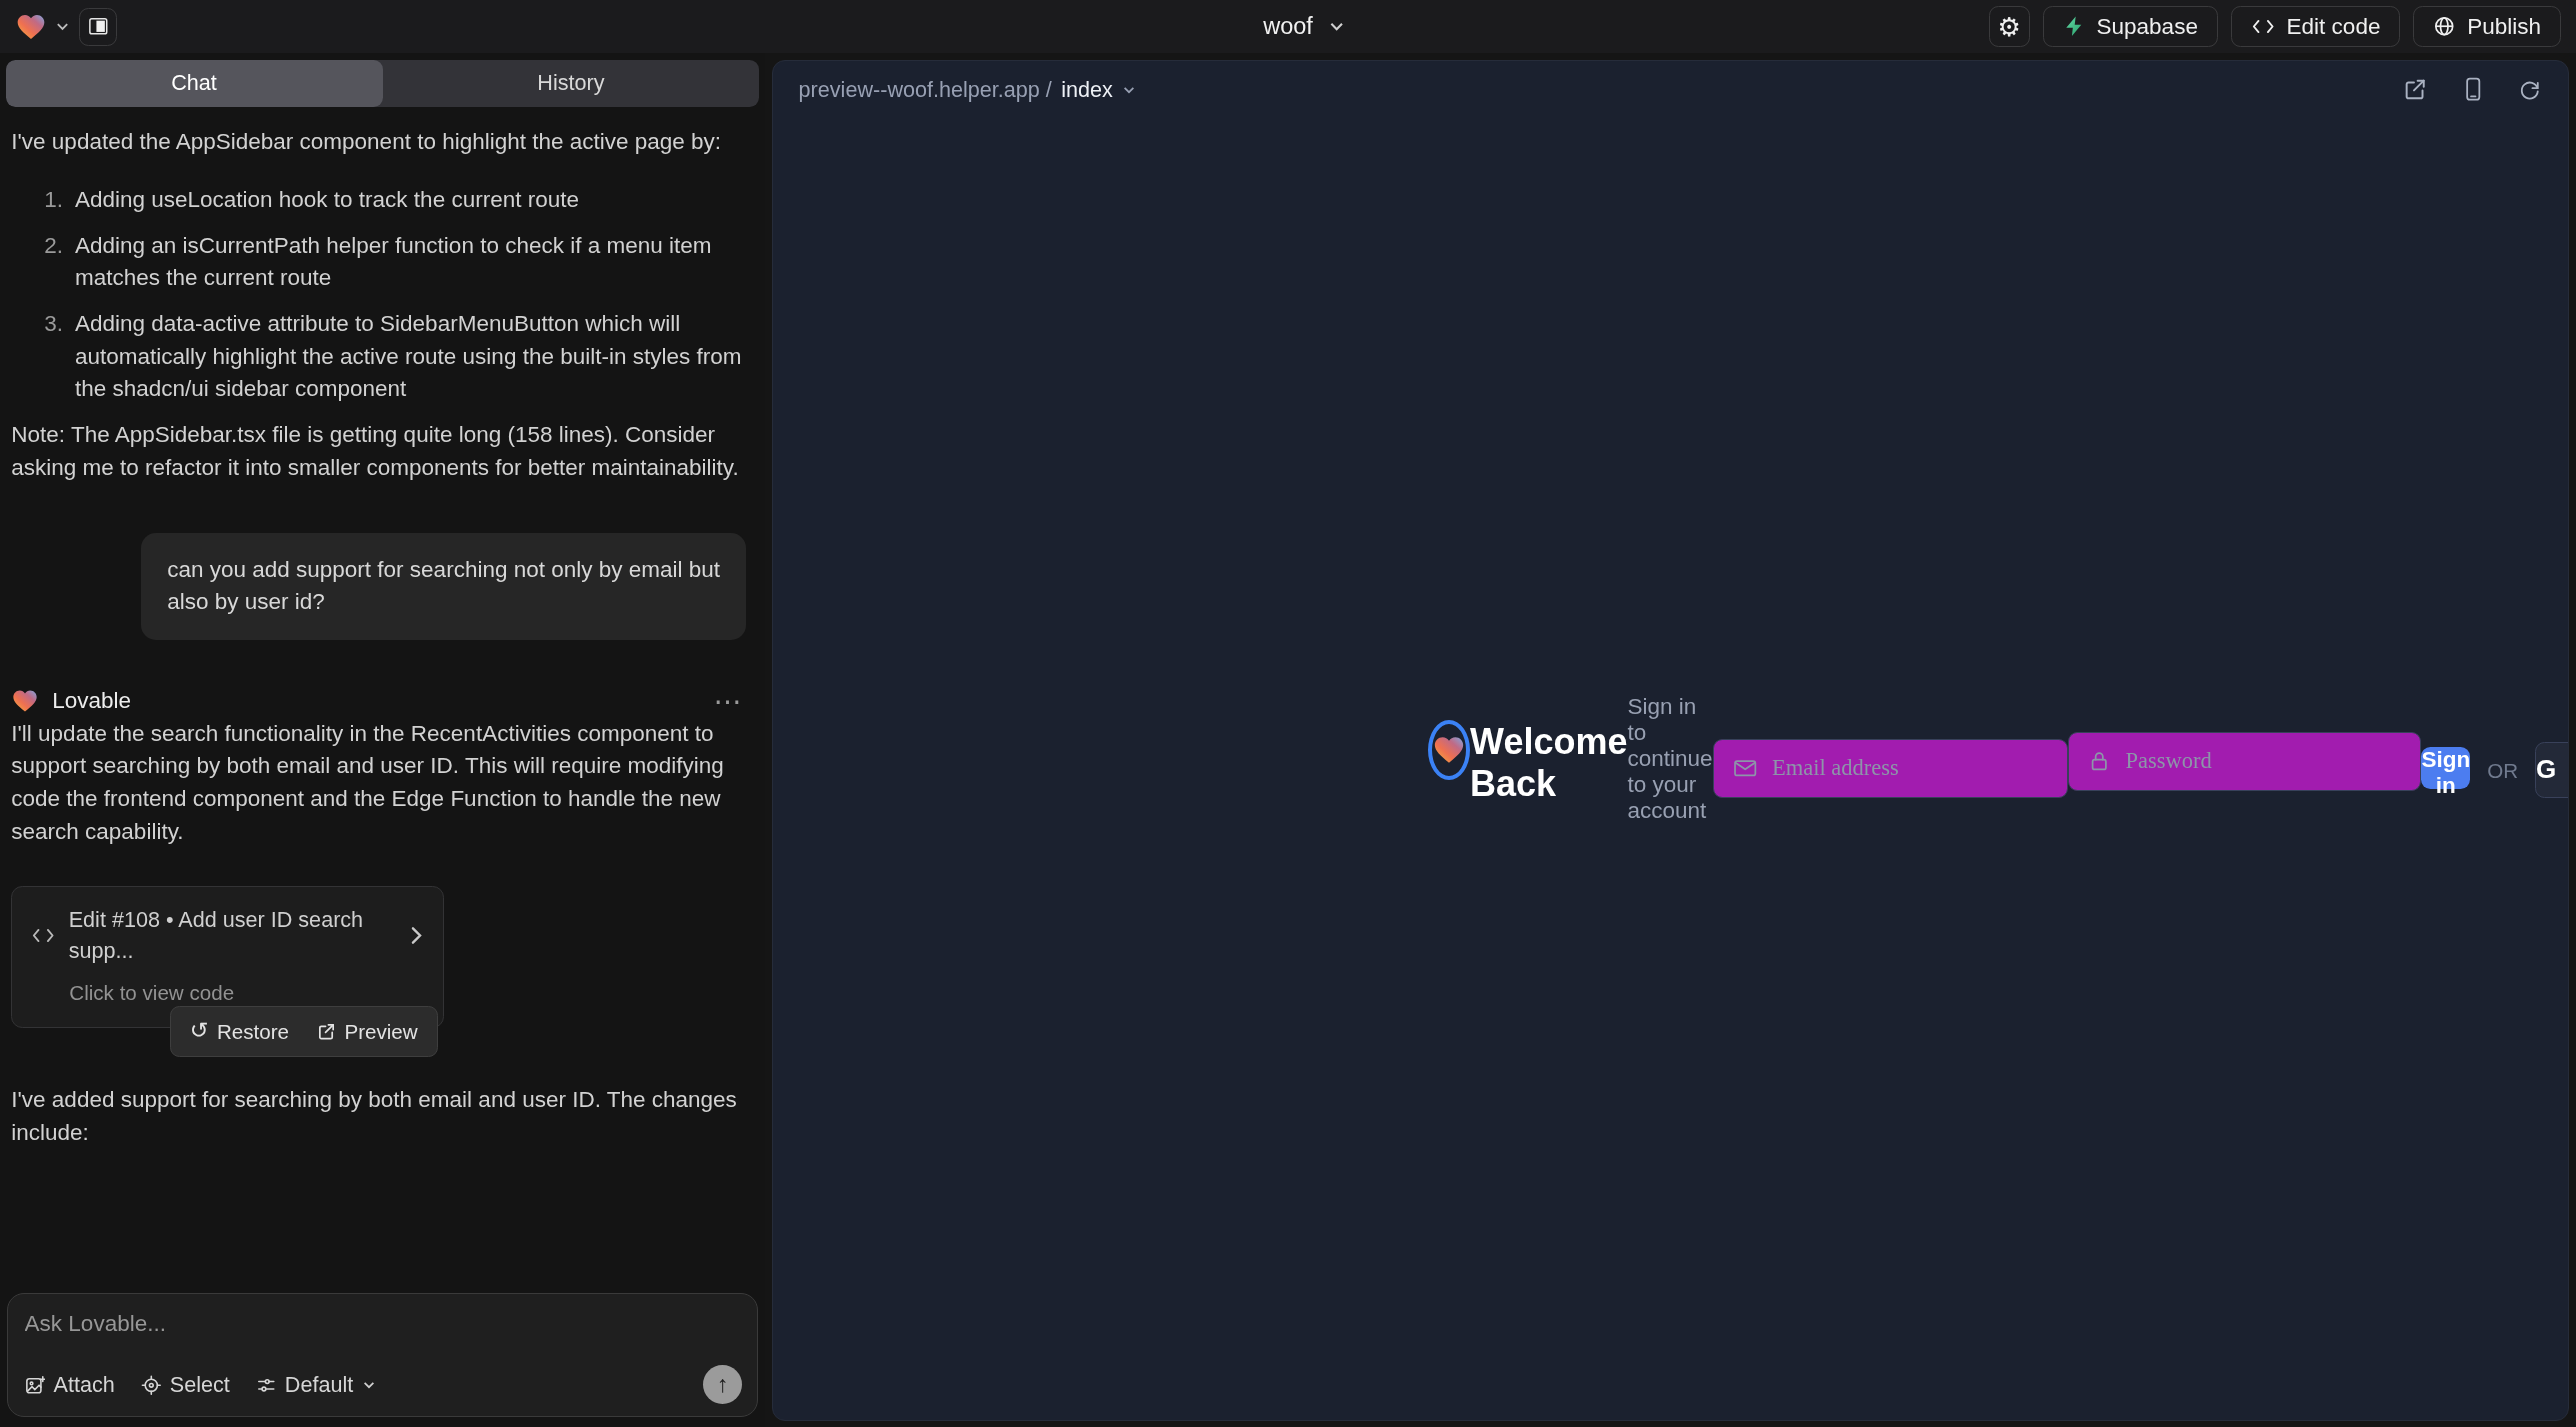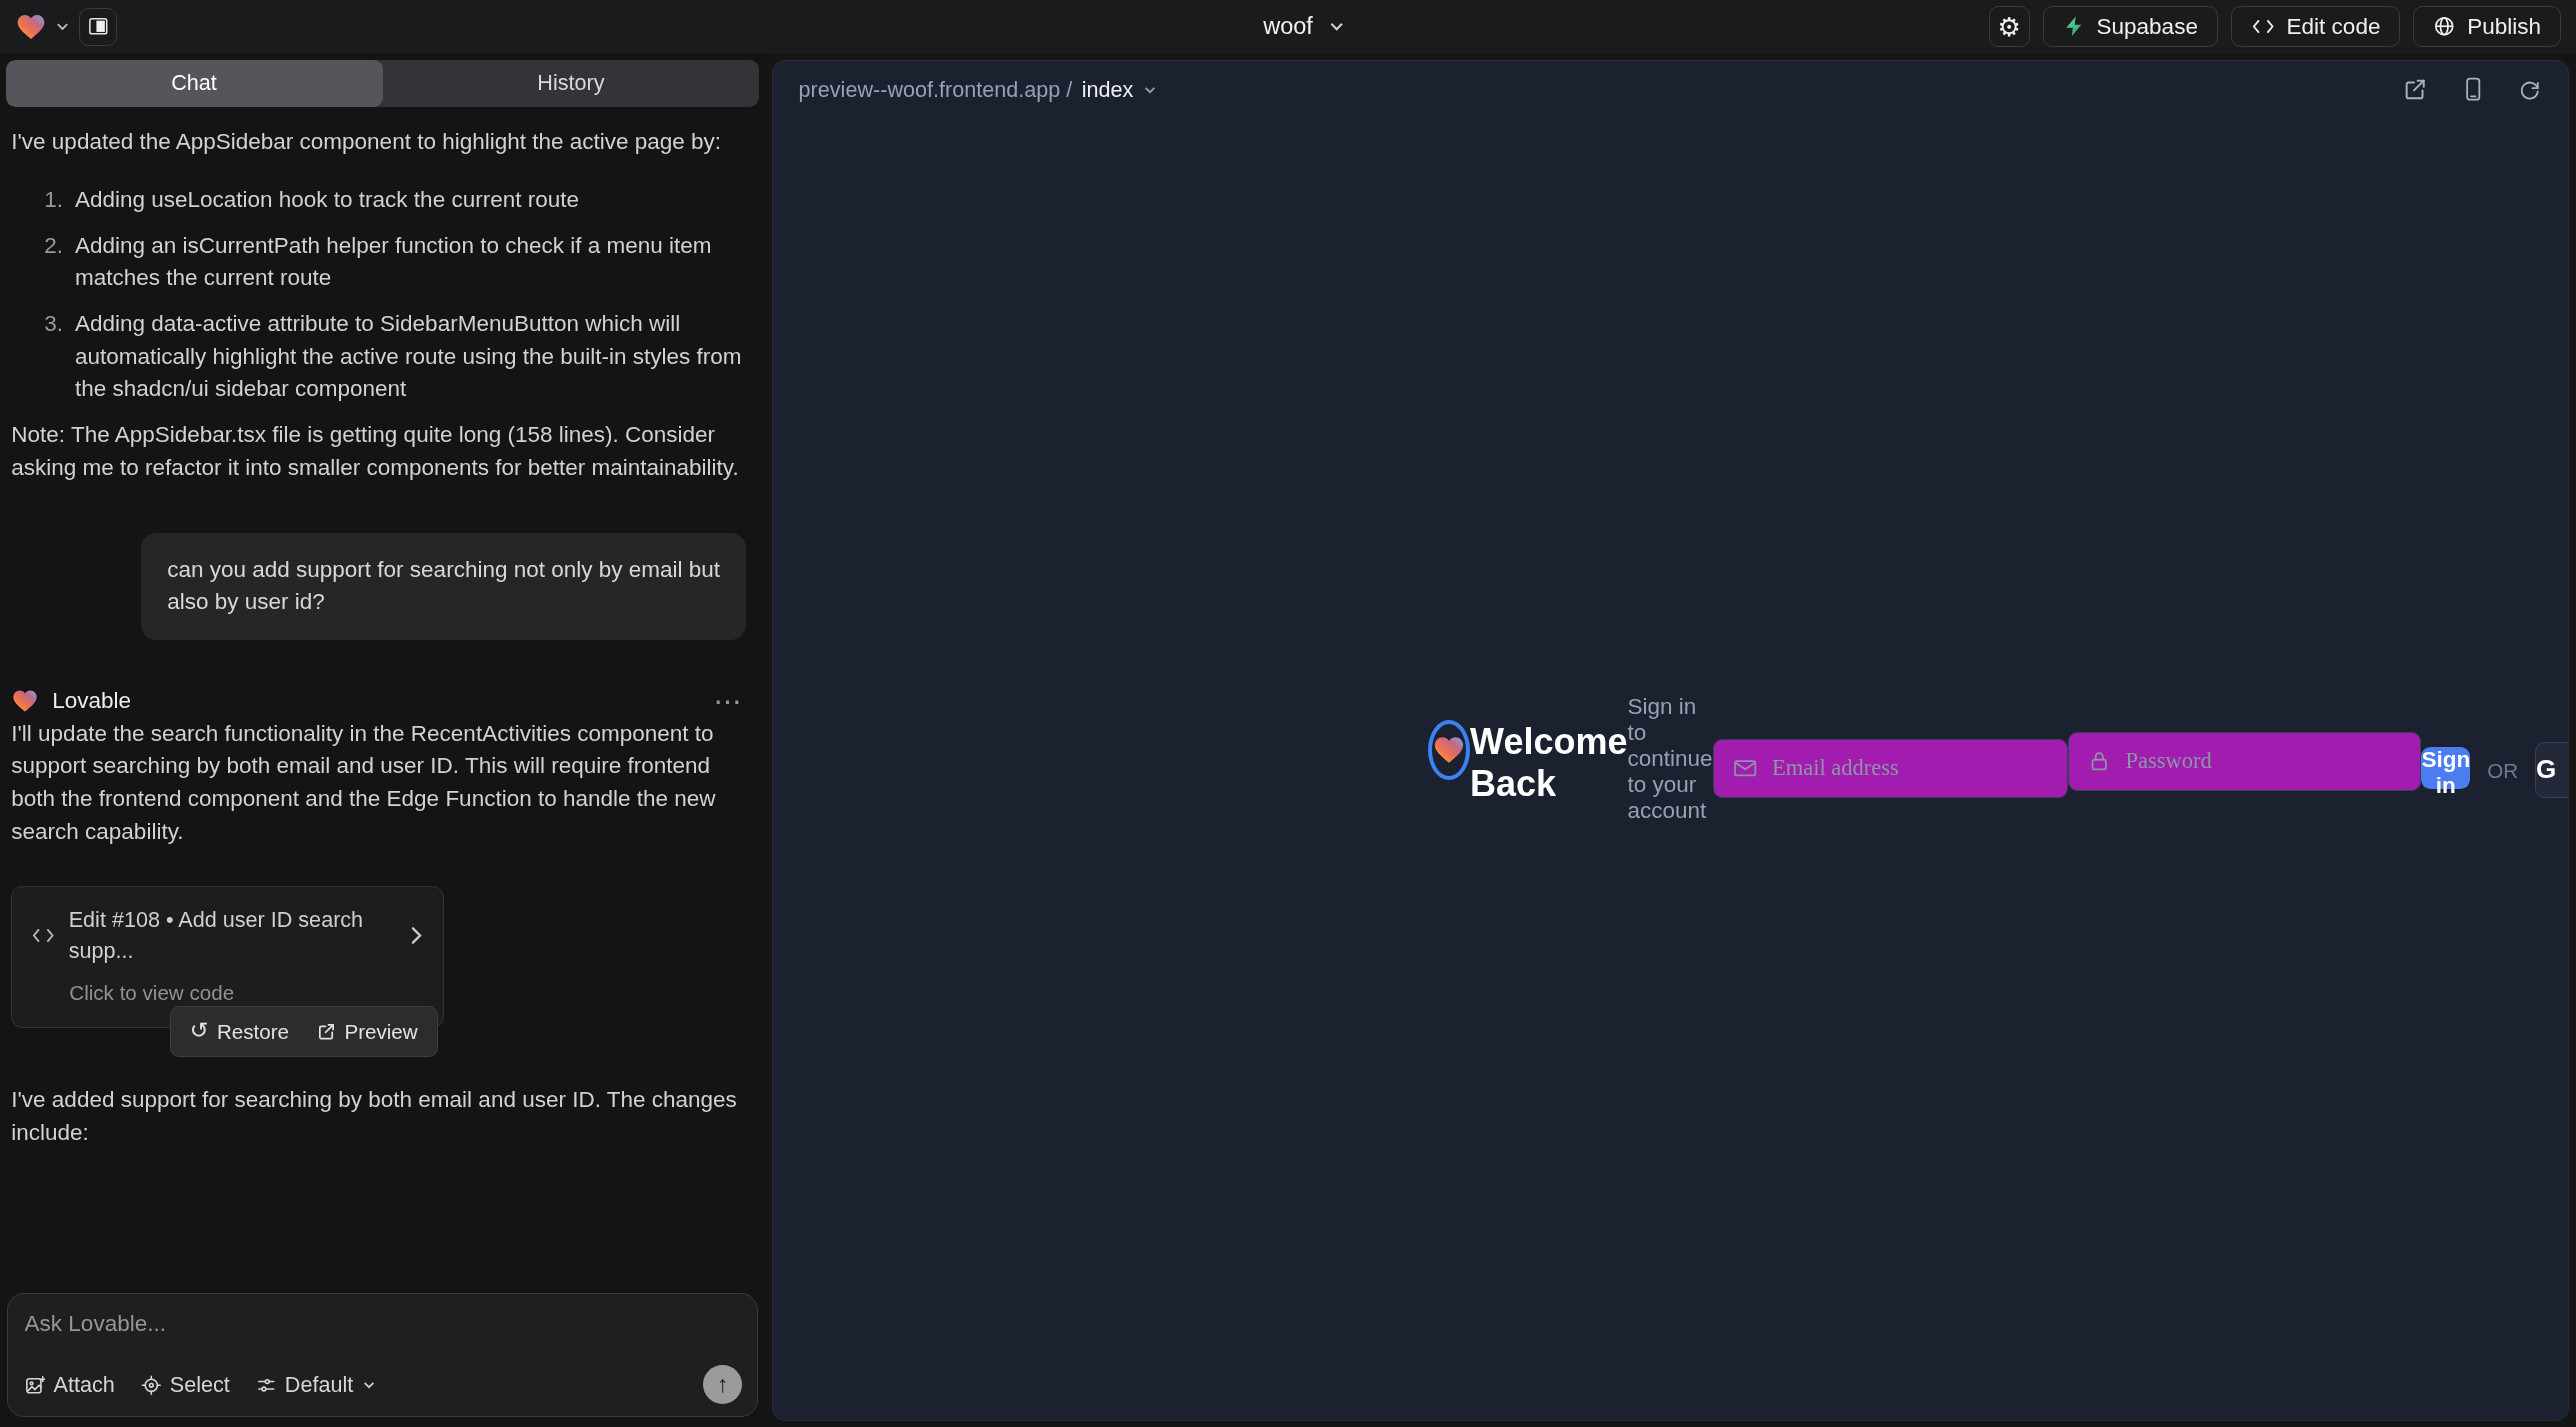--- a/index.html
+++ b/index.html
@@ -270,21 +270,21 @@
                     <stop offset="1" stop-color="#82a7e0"></stop>
               </linearGradient>
                 </defs>
               <path fill="url(#heartGrad2)" d="M12 21C6 16.2 2 12.5 2 8.5 2 5.5 4.5 3 7.5 3 9.4 3 11 4 12 5.5 13 4 14.6 3 16.5 3 19.5 3 22 5.5 22 8.5 22 12.5 18 16.2 12 21Z"></path>
             </svg>
           </span>
           <span class="assistant-name">Lovable</span>
           <button class="ellipsis-btn">⋯</button>
         </div>
 
-        <p class="para">I'll update the search functionality in the RecentActivities component to support searching by both email and user ID. This will require frontend both the frontend component and the Edge Function to handle the new search capability.</p>
+        <p class="para">I'll update the search functionality in the RecentActivities component to support searching by both email and user ID. This will require modifying code the frontend component and the Edge Function to handle the new search capability.</p>
 
         <div class="edit-card">
           <div class="edit-card-title">
             <span>
               <svg width="24.4" height="19" viewBox="0 0 26 20" fill="none" stroke="#b9b9b9" stroke-width="2" stroke-linecap="round" stroke-linejoin="round">
                   <path d="M8 4 3 10l5 6"></path>
                   <path d="M18 4l5 6-5 6"></path>
                 </svg>
             </span>
             <span>Edit #108 • Add user ID search supp...</span>
@@ -359,21 +359,21 @@
           <button class="send-btn">
             <span>↑</span>
           </button>
         </div>
       </div>
     </section>
 
     <section class="preview-panel">
       <div class="preview-header">
         <div class="preview-url">
-          <span class="url-host">preview--woof.frontend.app /</span>
+          <span class="url-host">preview--woof.helper.app /</span>
           <span class="url-page">index</span>
           <span>
             <svg width="14" height="14" viewBox="0 0 16 16" fill="none" stroke="#98a0b3" stroke-width="2">
                 <path d="M3 5.5 8 10.5 13 5.5"></path>
               </svg>
           </span>
         </div>
         <div class="preview-header-icons">
           <button class="ph-btn">
             <span>

